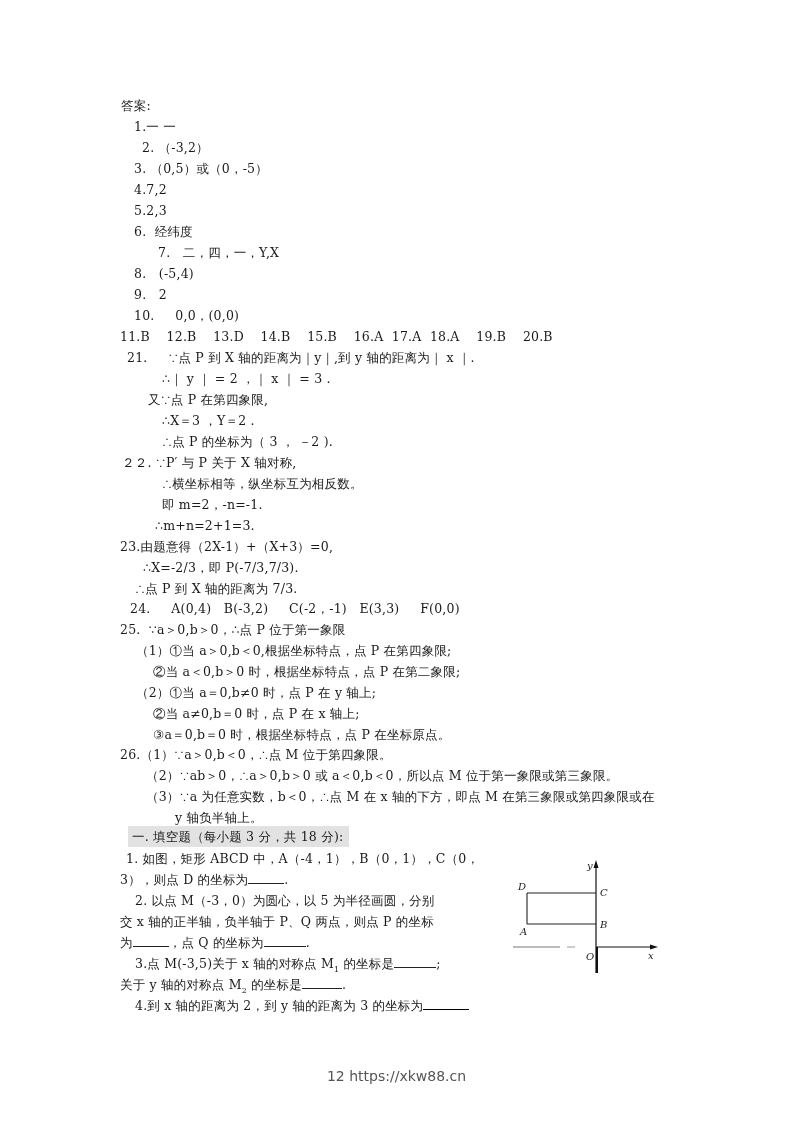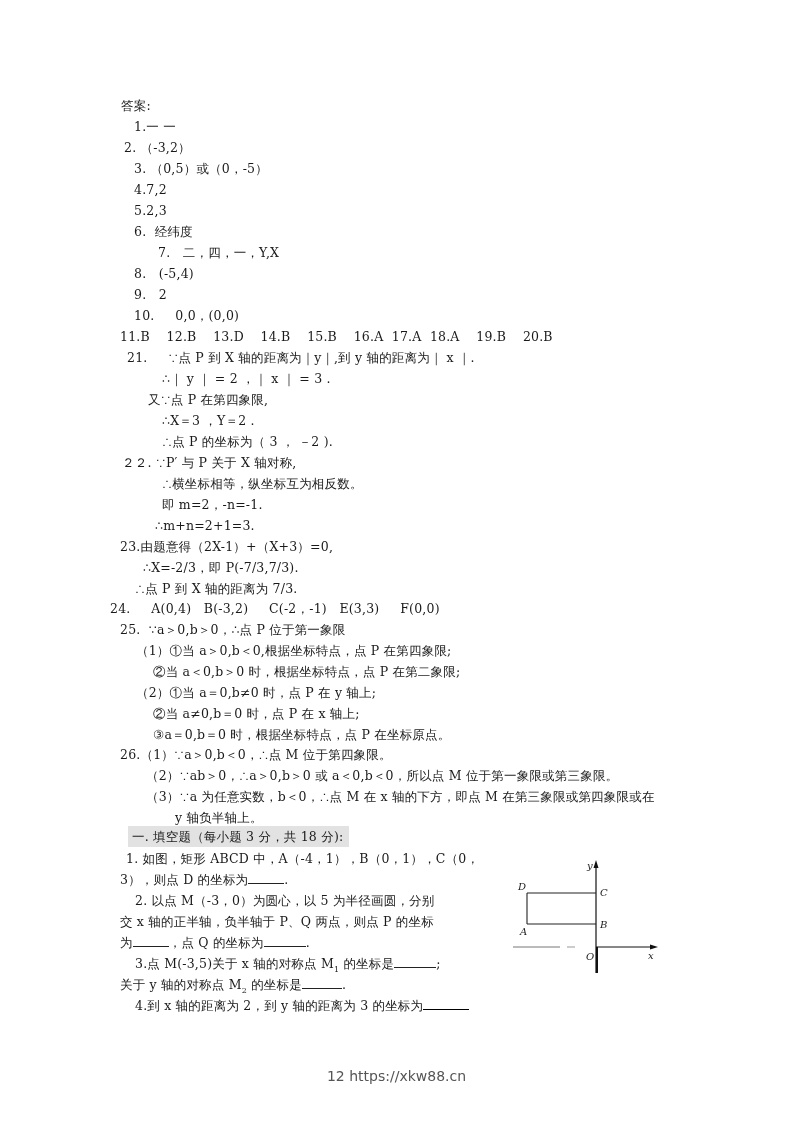--- a/index.html
+++ b/index.html
@@ -20,21 +20,21 @@
   .fig-label { font-family: "DejaVu Serif", serif; font-style: italic; font-size: 10px; fill: #222; }
 </style>
 </head>
 <body>
 
 <div class="page">
 
   <div class="line" style="left:121px;top:95px;">答案:</div>
 
   <div class="line" style="left:134px;top:116px;"><span>1.</span><span>一 一</span></div>
-  <div class="line" style="left:124px;top:137px;"><span>2.</span> <span>（-3,2）</span></div>
+  <div class="line" style="left:142px;top:137px;"><span>2.</span> <span>（-3,2）</span></div>
   <div class="line" style="left:134px;top:158px;"><span>3.</span> <span>（0,5）或（0，-5）</span></div>
   <div class="line" style="left:134px;top:179px;"><span>4.</span><span>7,2</span></div>
   <div class="line" style="left:134px;top:200px;"><span>5.</span><span>2,3</span></div>
   <div class="line" style="left:134px;top:221px;"><span>6.</span>&nbsp;&nbsp;<span>经纬度</span></div>
   <div class="line" style="left:134px;top:242px;margin-left:24px;"><span>7.</span>&nbsp;&nbsp;&nbsp;<span>二，四，一，Y,X</span></div>
   <div class="line" style="left:134px;top:263px;"><span>8.</span>&nbsp;&nbsp;&nbsp;<span>(-5,4)</span></div>
   <div class="line" style="left:134px;top:284px;"><span>9.</span>&nbsp;&nbsp;&nbsp;<span>2</span></div>
   <div class="line" style="left:134px;top:305px;"><span>10.</span>&nbsp;&nbsp;&nbsp;&nbsp;&nbsp;<span>0,0，(0,0)</span></div>
 
   <div class="line" style="left:120px;top:326px;">
@@ -58,21 +58,21 @@
 
   <div class="line" style="left:122px;top:452px;"><span>２２.</span> <span>∵P′ 与 P 关于 X 轴对称,</span></div>
   <div class="line" style="left:162px;top:473px;">∴横坐标相等，纵坐标互为相反数。</div>
   <div class="line" style="left:162px;top:494px;">即 m=2，-n=-1.</div>
   <div class="line" style="left:155px;top:515px;">∴m+n=2+1=3.</div>
 
   <div class="line" style="left:120px;top:536px;"><span>23.</span><span>由题意得（2X-1）+（X+3）=0,</span></div>
   <div class="line" style="left:143px;top:557px;">∴X=-2/3，即 P(-7/3,7/3).</div>
   <div class="line" style="left:135px;top:578px;">∴点 P 到 X 轴的距离为 7/3.</div>
 
-  <div class="line" style="left:110px;top:598px;">
+  <div class="line" style="left:130px;top:598px;">
     <span>24.</span>&nbsp;&nbsp;&nbsp;&nbsp;
     <span>A(0,4)</span>&nbsp;&nbsp;
     <span>B(-3,2)</span>&nbsp;&nbsp;&nbsp;&nbsp;
     <span>C(-2，-1)</span>&nbsp;&nbsp;
     <span>E(3,3)</span>&nbsp;&nbsp;&nbsp;&nbsp;
     <span>F(0,0)</span>
   </div>
 
   <div class="line" style="left:120px;top:619px;"><span>25.</span>&nbsp;&nbsp;<span>∵a＞0,b＞0，∴点 P 位于第一象限</span></div>
   <div class="line" style="left:136px;top:640px;">（1）①当 a＞0,b＜0,根据坐标特点，点 P 在第四象限;</div>

